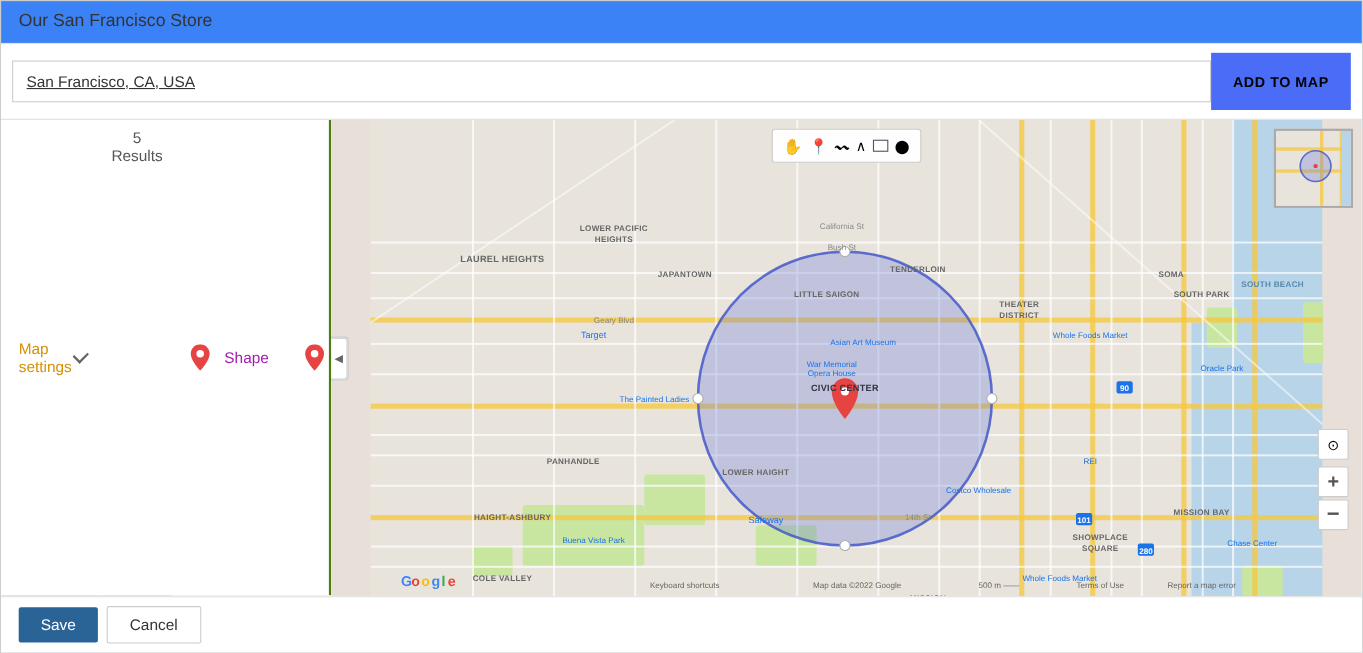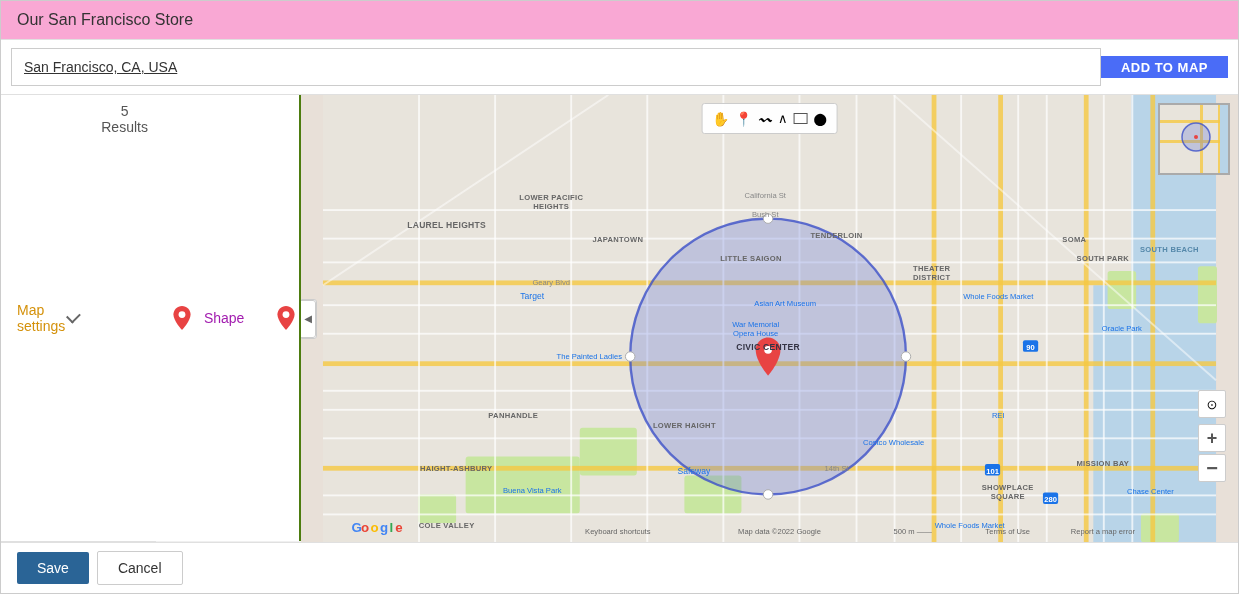--- a/index.html
+++ b/index.html
@@ -10,21 +10,21 @@
       height: 594px;
       display: flex;
       flex-direction: column;
       border: 1px solid #ccc;
       background: #fff;
     }
 
     .title-bar {
       padding: 10px 16px;
       border-bottom: 1px solid #e0e0e0;
-      background: #f9a8d4;
+      background: #3b82f6;
     }
 
     .title-bar h1 {
       font-size: 16px;
       font-weight: normal;
       color: #333;
     }
 
     .search-bar {
       display: flex;
@@ -40,24 +40,24 @@
       padding: 8px 12px;
       font-size: 14px;
       color: #333;
       outline: none;
       height: 38px;
       text-decoration: underline;
     }
 
     .add-to-map-btn {
       background: #4a6cf7;
-      color: #ffffff;
+      color: #000000;
       border: none;
       padding: 0 20px;
-      height: 22px;
+      height: 52px;
       font-size: 13px;
       font-weight: bold;
       cursor: pointer;
       letter-spacing: 0.5px;
       white-space: nowrap;
     }
 
     .main-content {
       display: flex;
       flex: 1;

